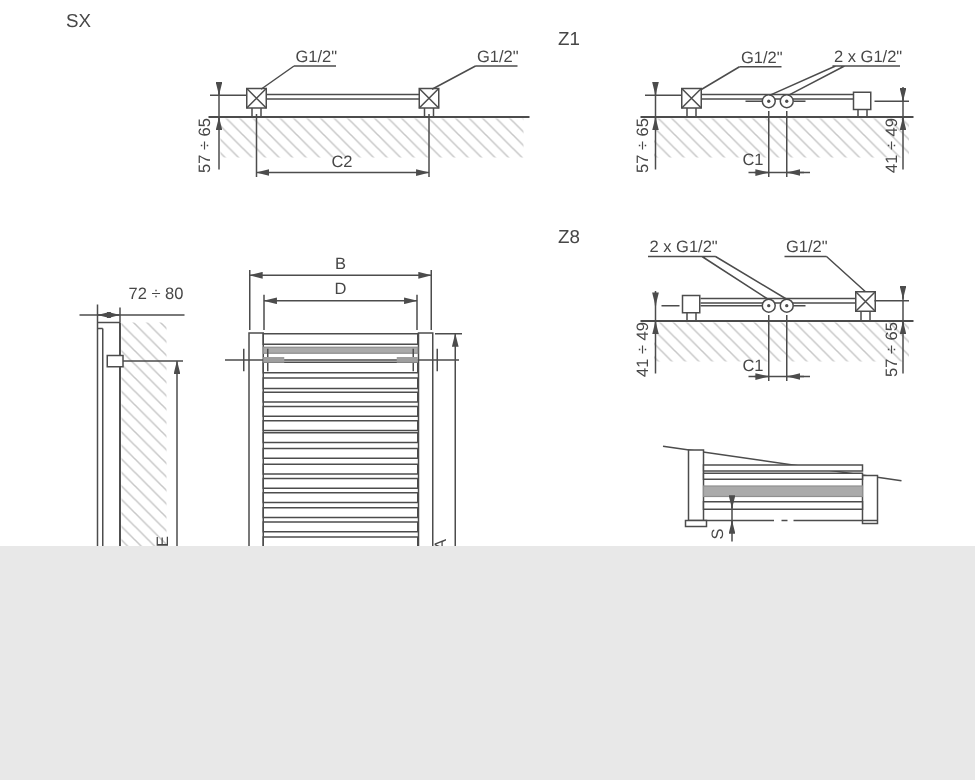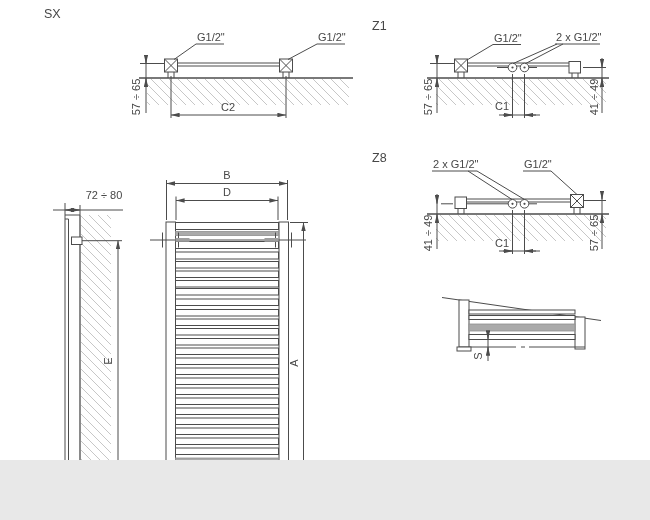--- a/index.html
+++ b/index.html
@@ -1,20 +1,20 @@
 <!DOCTYPE html>
 <html style="--line: #4c4c4c; --text: #474747; --hatch: #c7c7c7; --tube-gray: #aaaaaa; --mark-gray: #9e9e9e; --bg: #ffffff;"><head>
 <meta charset="utf-8">
 <style>
   :root{
     --line:#4c4c4c; --text:#474747; --hatch:#c7c7c7;
     --tube-gray:#aaaaaa; --mark-gray:#9e9e9e; --bg:#ffffff;
   }
   html,body{margin:0;padding:0;background:#e8e8e8;}
-  #canvas{position:relative;width:650px;height:460px;background:var(--bg);overflow:hidden;
+  #canvas{position:relative;width:650px;height:364px;background:var(--bg);overflow:hidden;
           font-family:"Liberation Sans",sans-serif;}
   svg{position:absolute;left:0;top:0;}
   .ln{stroke:var(--line);stroke-width:1;fill:none;}
   .lnw{stroke:var(--line);stroke-width:1.3;fill:none;}
   .fw{fill:#ffffff;stroke:var(--line);stroke-width:1;}
   .fg{fill:var(--tube-gray);stroke:#8f8f8f;stroke-width:0.8;}
   .mk{fill:var(--mark-gray);stroke:none;}
   .gap{fill:#ffffff;stroke:none;}
   .dot{fill:var(--line);stroke:none;}
   text{fill:var(--text);}

